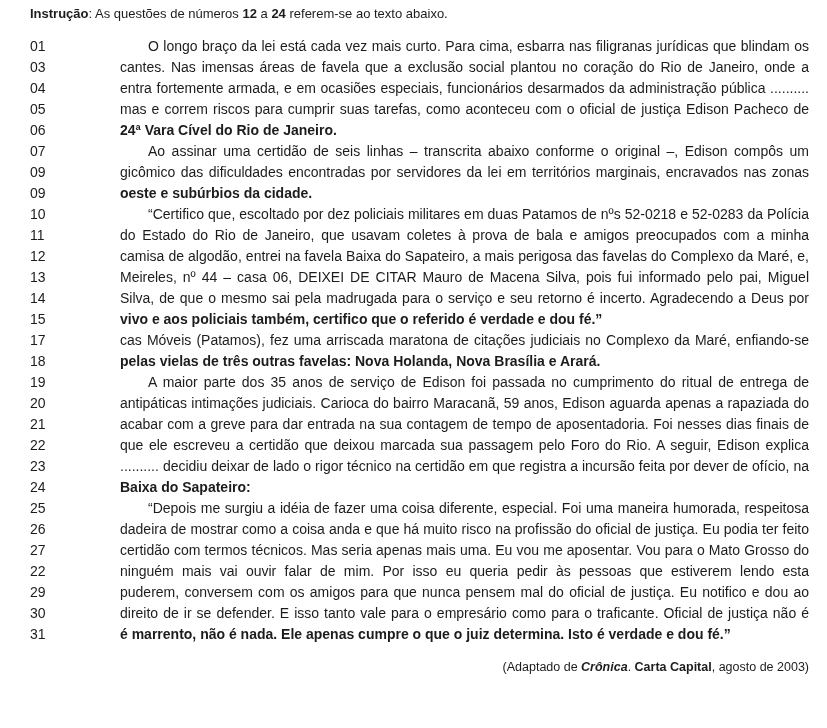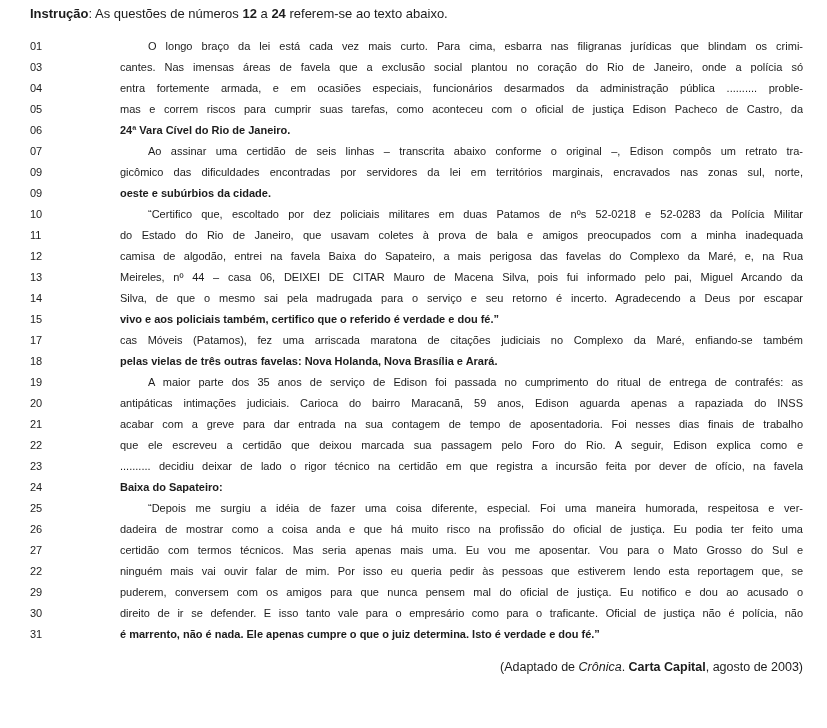--- a/index.html
+++ b/index.html
@@ -6,38 +6,38 @@
     margin: 0;
     padding: 0;
     background: #ffffff;
     font-family: "Liberation Sans", sans-serif;
     color: #1c1c1c;
   }
   .page {
     width: 827px;
     height: 728px;
     box-sizing: border-box;
-    padding: 6px 24px 0 30px;
+    padding: 6px 18px 0 30px;
     background: #ffffff;
     overflow: hidden;
   }
   .instruction {
     font-size: 13px;
     line-height: 16px;
     margin-bottom: 14px;
     text-align: left;
   }
   .b { font-weight: bold; }
-  .i { font-style: italic; }
+  .i { font-style: italic; font-weight: bold; }
   .text-body { }
   .line {
     display: flex;
     height: 21px;
     line-height: 21px;
-    font-size: 11px;
+    font-size: 14px;
   }
   .num {
     width: 55px;
     flex: none;
     text-align: left;
   }
   .txt {
     flex: 1;
     overflow: hidden;
     text-align: justify;

